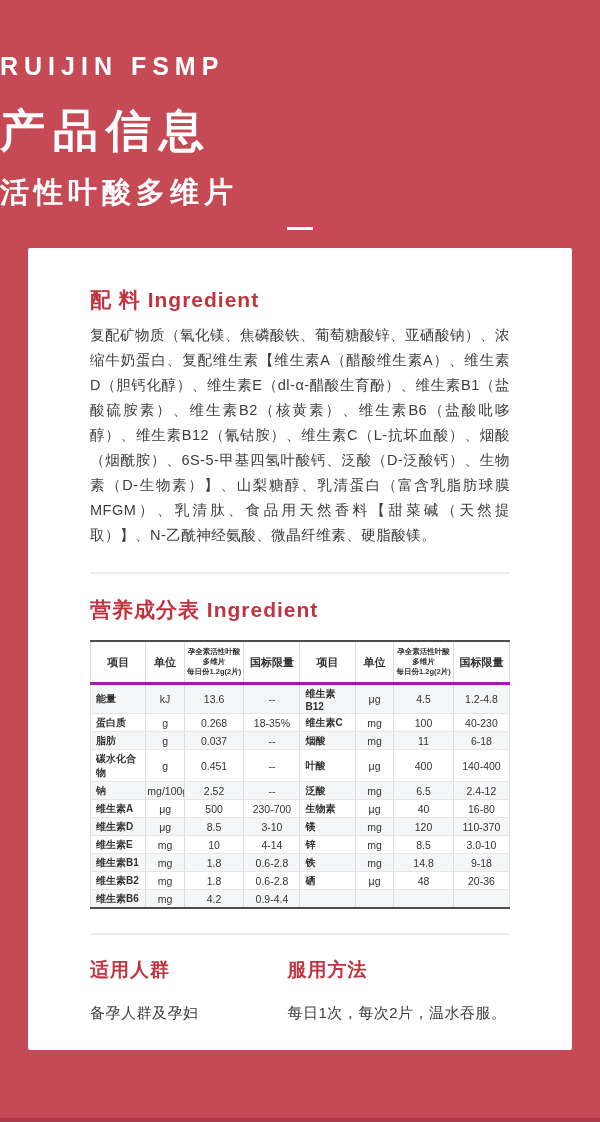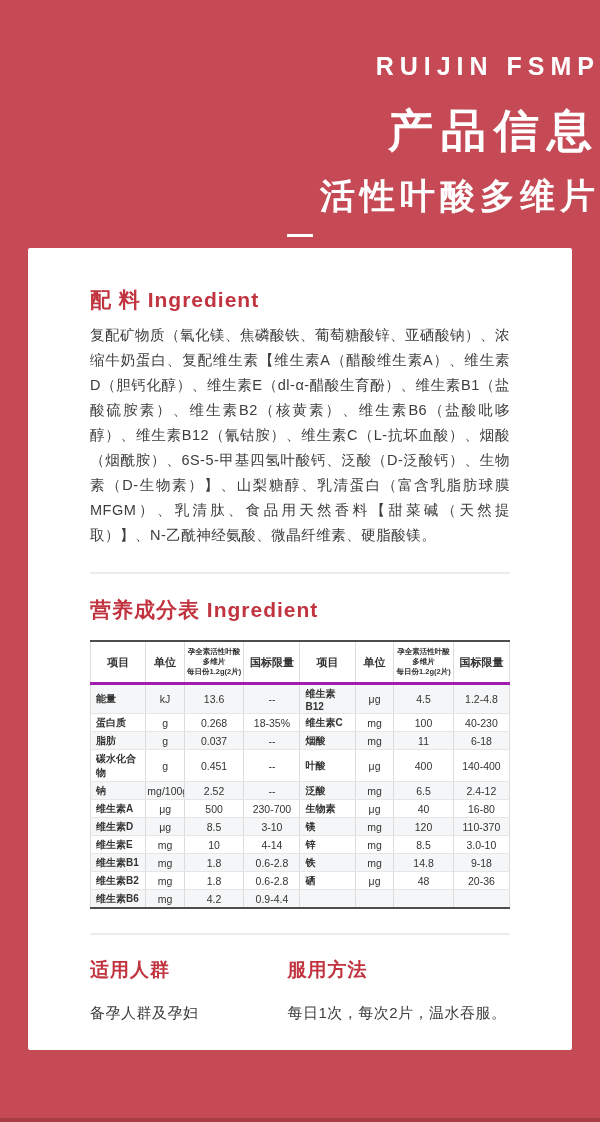--- a/index.html
+++ b/index.html
@@ -4,24 +4,24 @@
 <style>
   * { margin:0; padding:0; box-sizing:border-box; }
   html,body { width:600px; }
   body {
     height:1122px;
     background:#c64a55;
     font-family:"Liberation Sans","DejaVu Sans",sans-serif;
     position:relative;
     overflow:hidden;
   }
-  .header { text-align:right; color:#ffffff; padding-top:52px; }
+  .header { text-align:left; color:#ffffff; padding-top:52px; }
   .brand { font-size:25px; font-weight:bold; letter-spacing:6px; }
-  .title { font-size:45px; font-weight:bold; letter-spacing:8px; margin-top:20px;padding-left:28px; }
-  .subtitle { font-size:35px; font-weight:bold; letter-spacing:5px; margin-top:12px; }
+  .title { font-size:45px; font-weight:bold; letter-spacing:8px; margin-top:20px; }
+  .subtitle { font-size:29px; font-weight:bold; letter-spacing:5px; margin-top:12px; }
   .dash-line { width:26px; height:3px; background:#ffffff; margin:14px auto 0; }
 
   .card {
     position:absolute;
     left:28px; top:248px;
     width:544px; height:802px;
     background:#ffffff;
     border-radius:2px;
     padding:38px 62px 30px;
     overflow:hidden;

